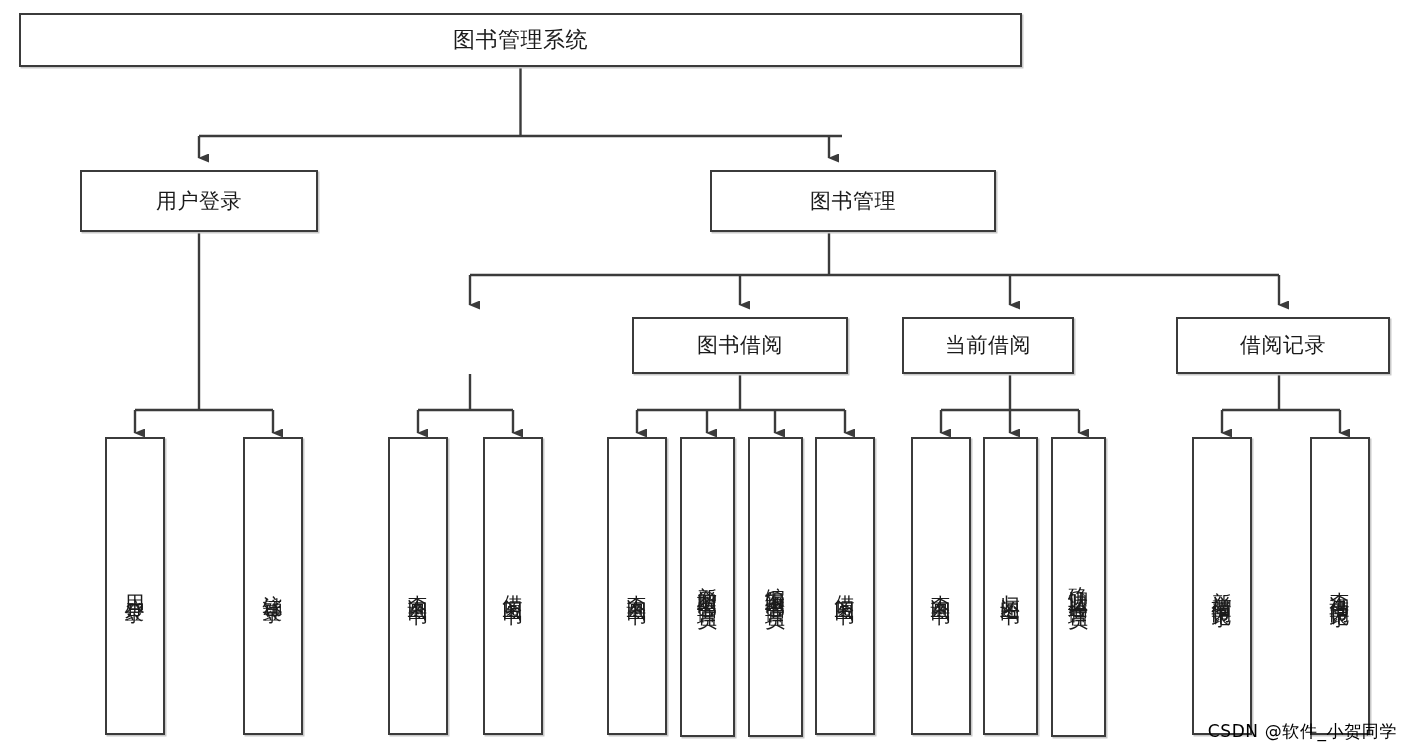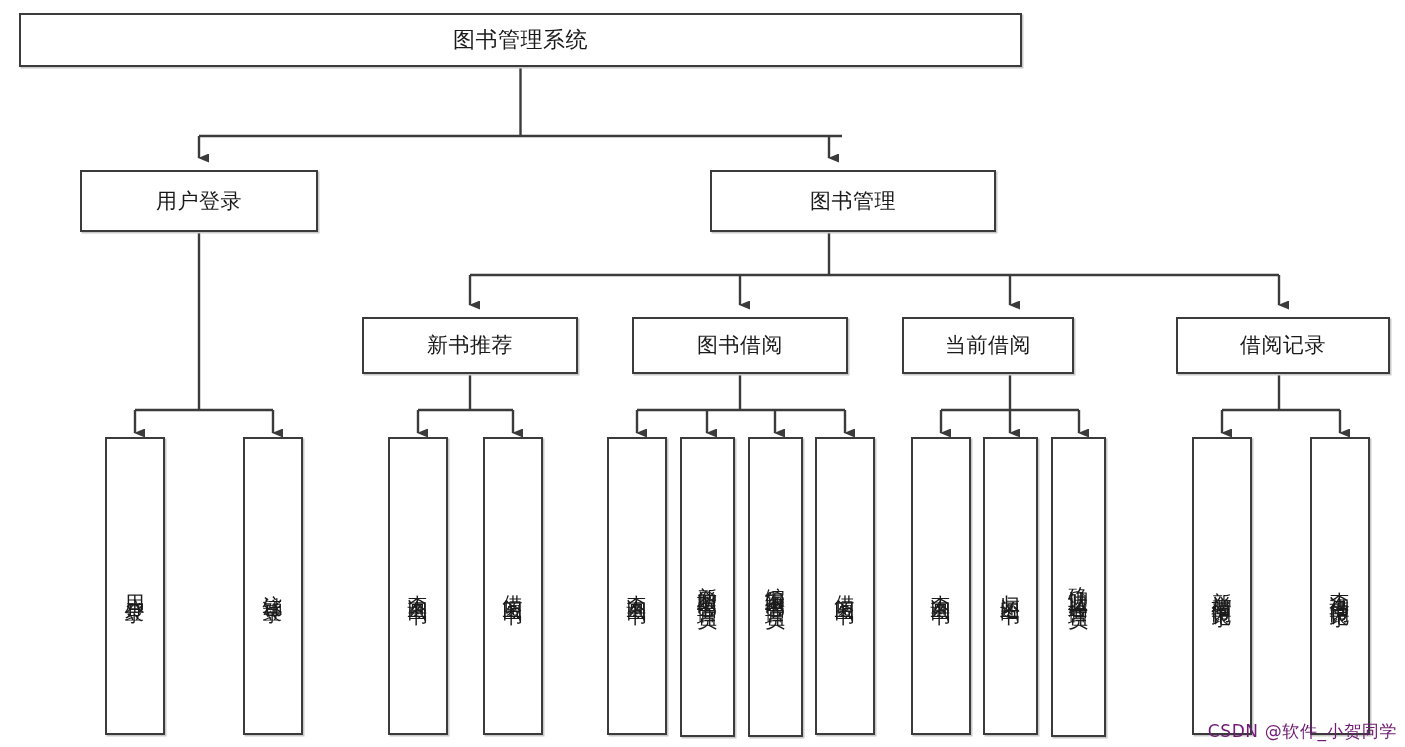--- a/index.html
+++ b/index.html
@@ -64,21 +64,21 @@
     font-size: 20px;
     line-height: 1;
     letter-spacing: 3.5px;
     white-space: nowrap;
   }
   .watermark {
     position: absolute;
     right: 8px;
     bottom: 4px;
     font-size: 17px;
-    color: #701a75;
+    color: #000000;
     letter-spacing: 0.6px;
     white-space: nowrap;
     user-select: none;
     text-align: center;
   }
 </style>
 </head>
 <body>
 
 <div id="canvas">
@@ -138,23 +138,20 @@
   </div>
 
   <div class="node horiz" style="left:80px; top:170px; width:238px; height:62px;">
     <span class="lbl">用户登录</span>
   </div>
 
   <div class="node horiz" style="left:710px; top:170px; width:286px; height:62px;">
     <span class="lbl">图书管理</span>
   </div>
 
-  <div class="node horiz" style="left:362px; top:317px; width:216px; height:57px;">
-    <span class="lbl">新书推荐</span>
-  </div>
 
   <div class="node horiz" style="left:632px; top:317px; width:216px; height:57px;">
     <span class="lbl">图书借阅</span>
   </div>
 
   <div class="node horiz" style="left:902px; top:317px; width:172px; height:57px;">
     <span class="lbl">当前借阅</span>
   </div>
 
   <div class="node horiz" style="left:1176px; top:317px; width:214px; height:57px;">

